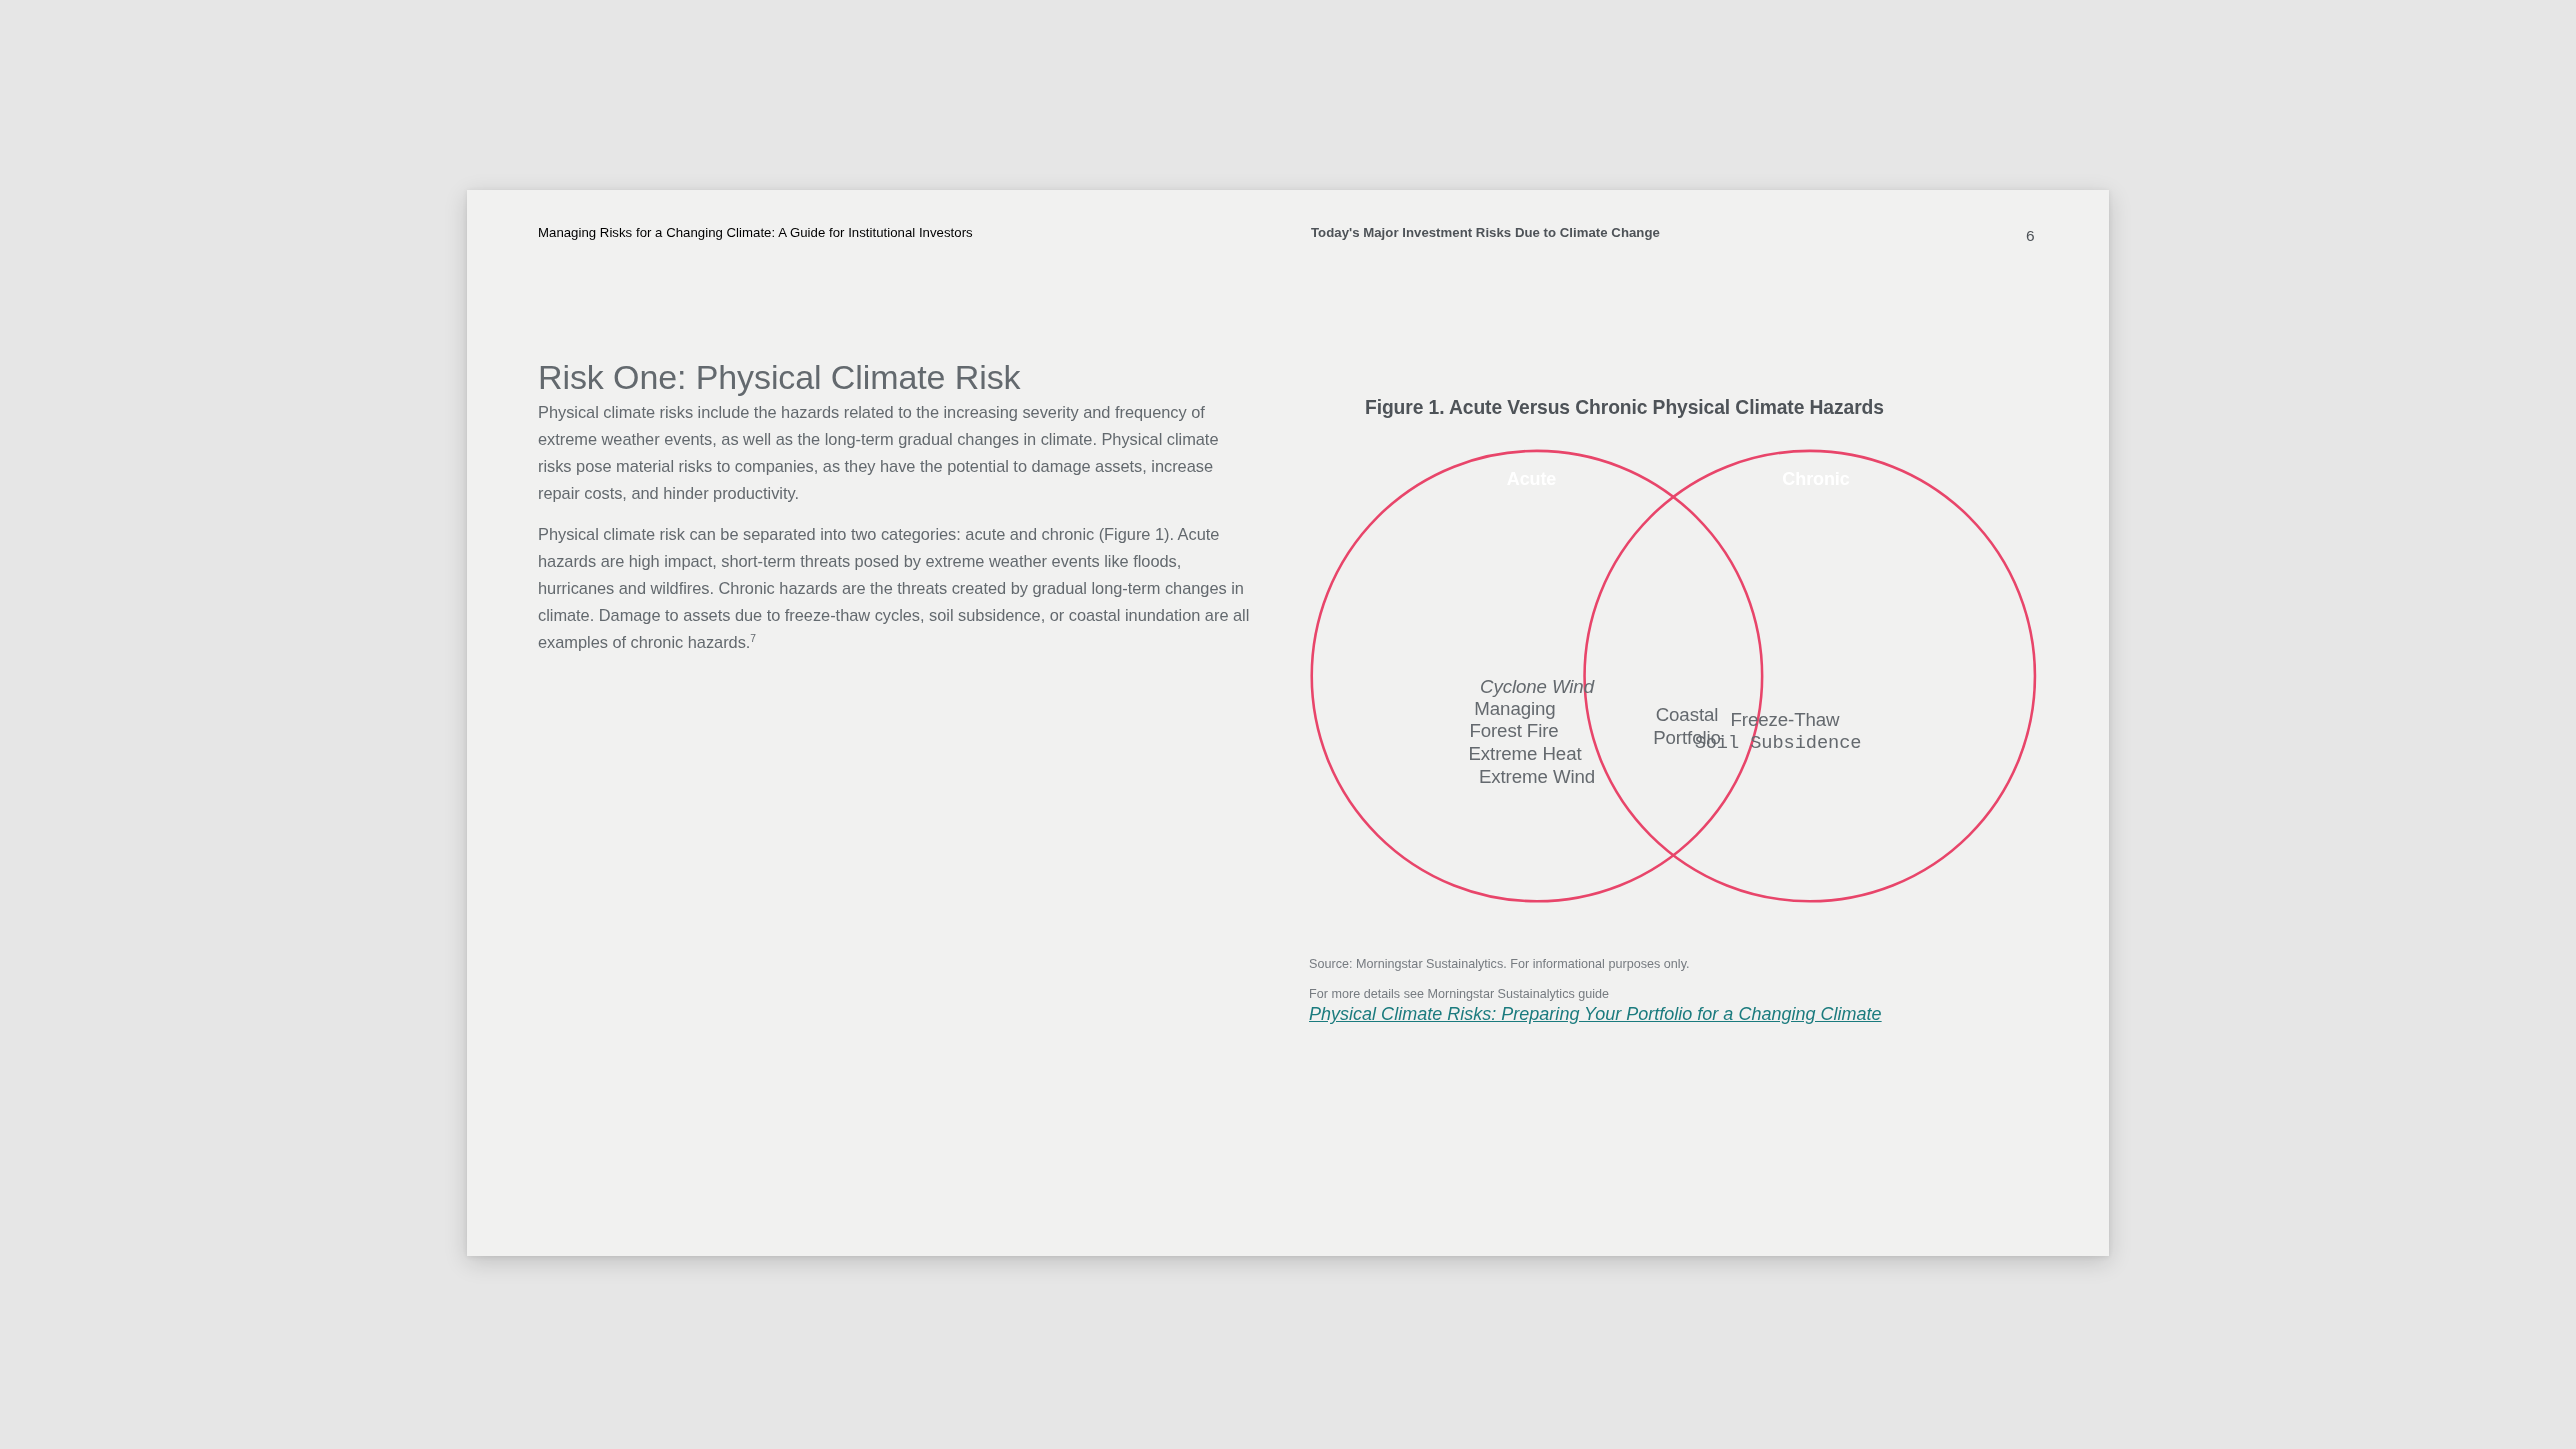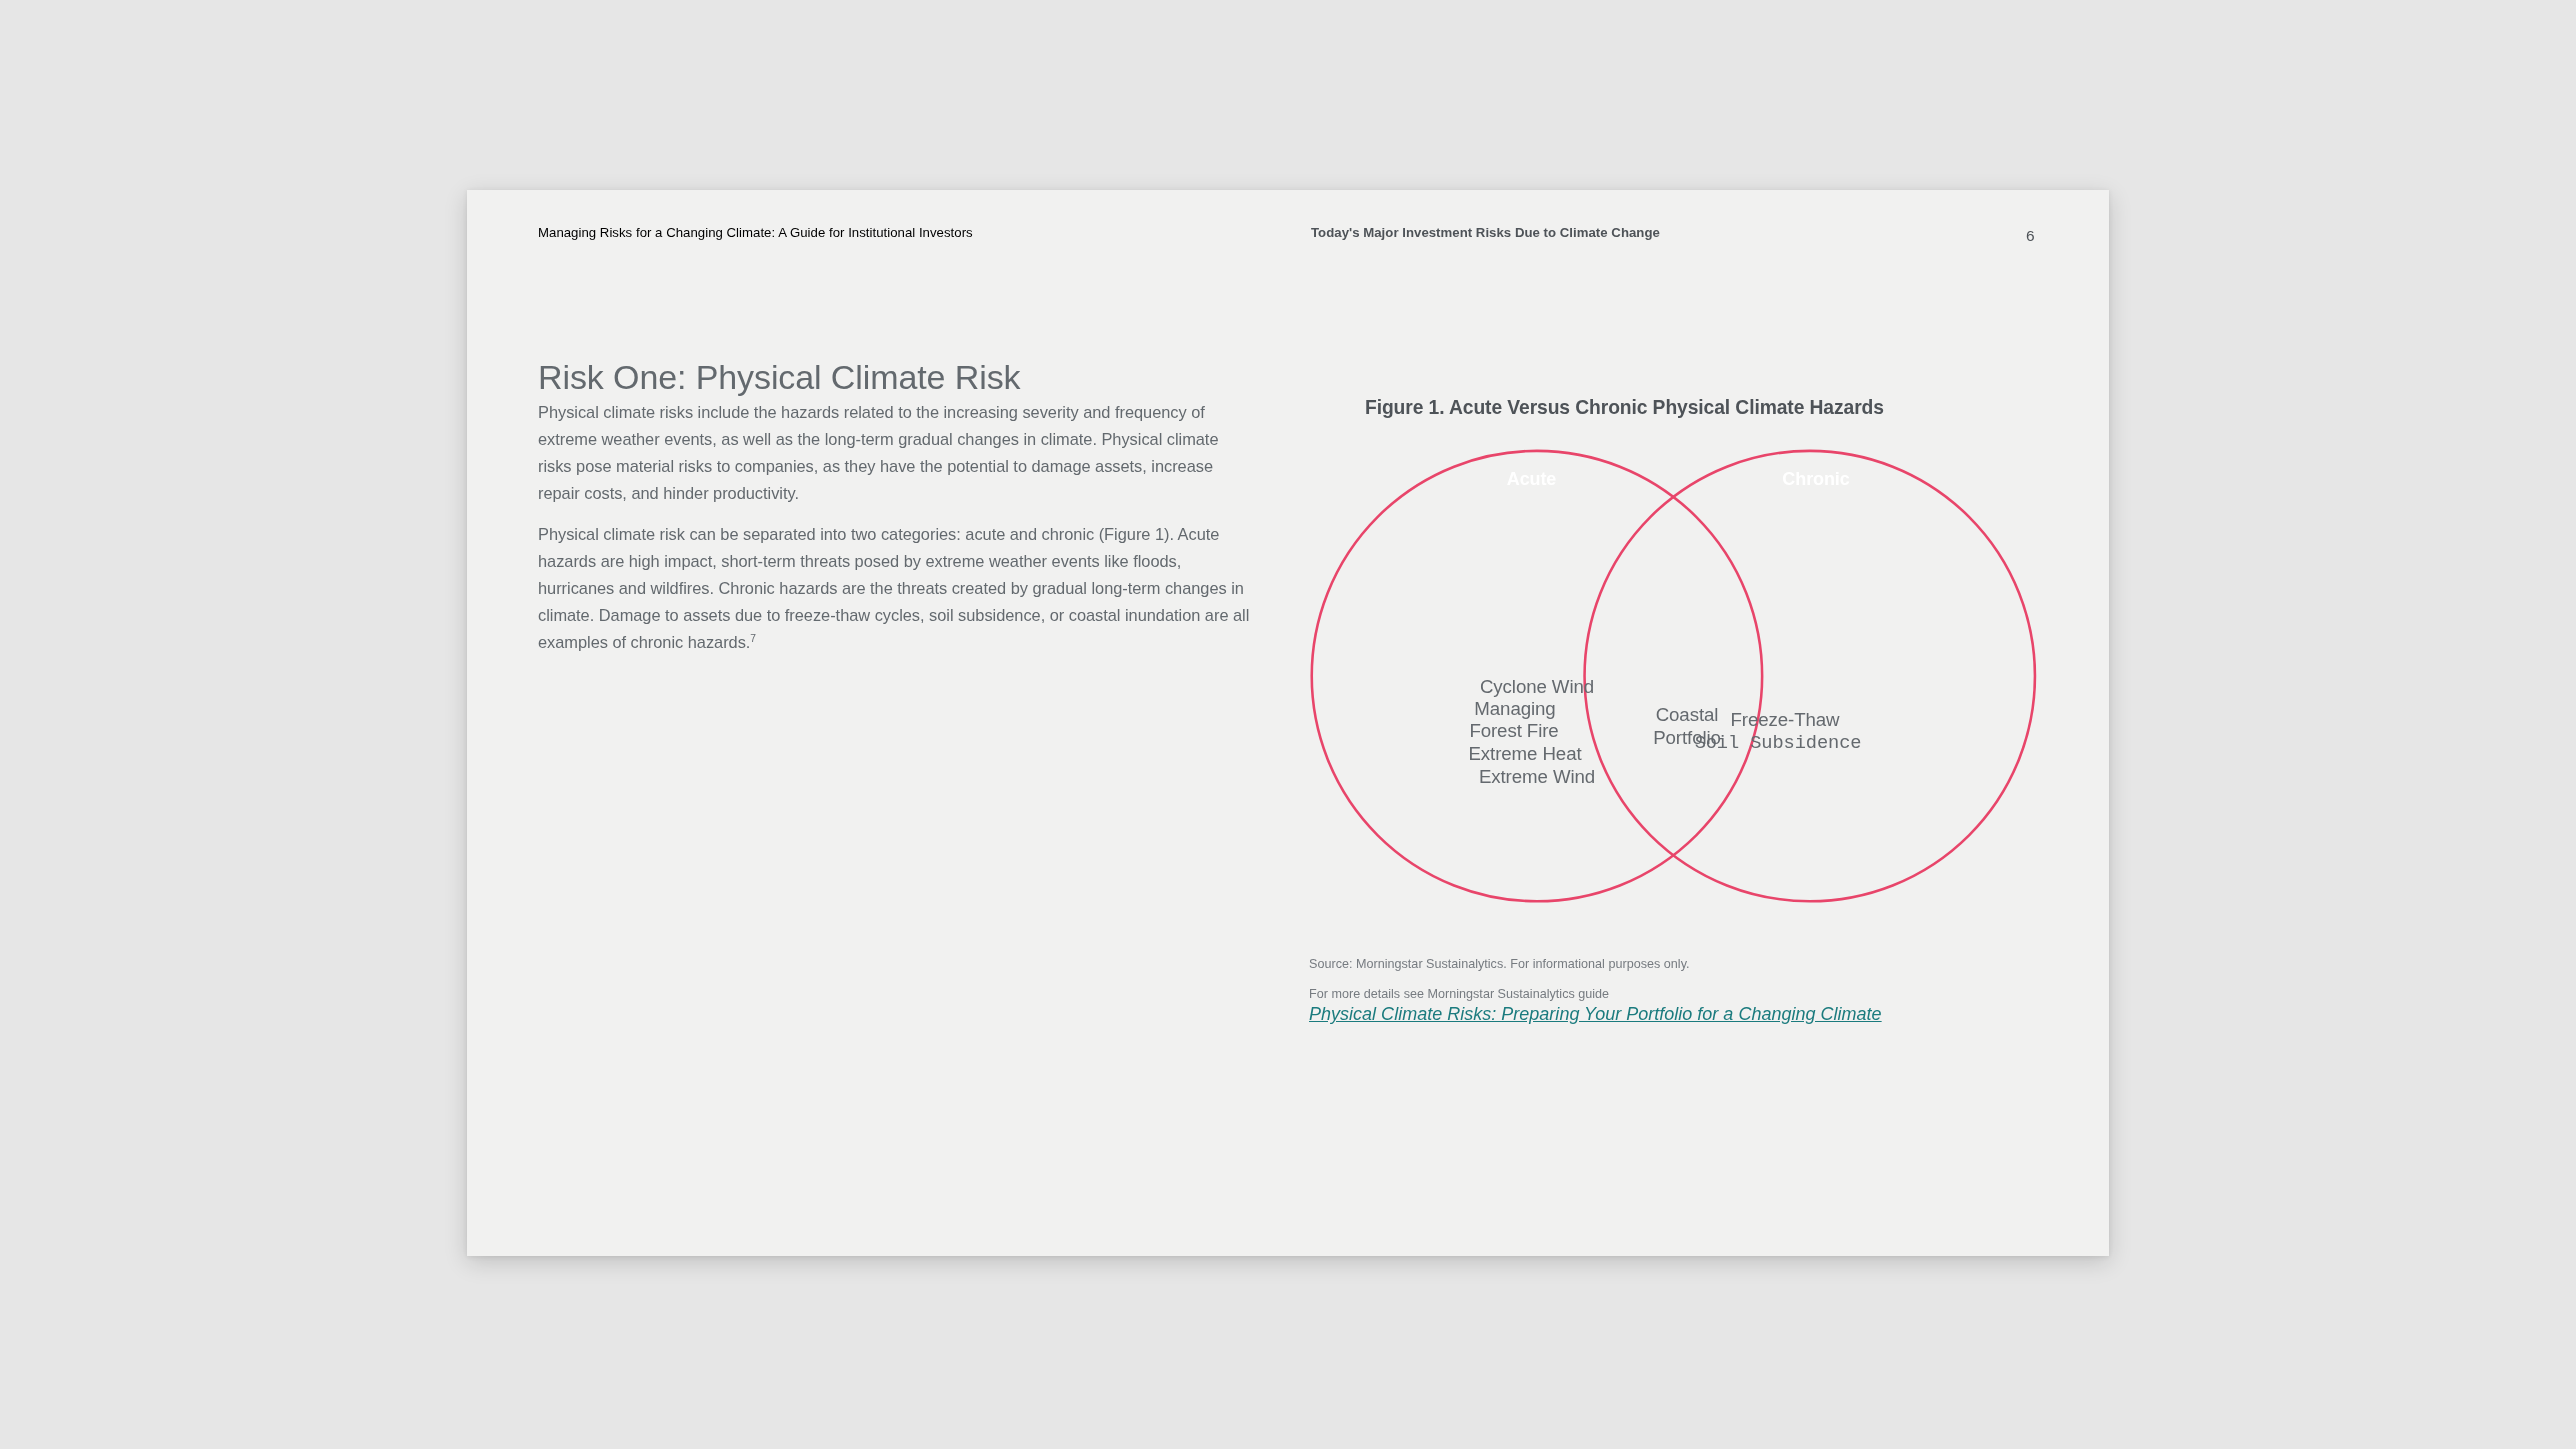--- a/index.html
+++ b/index.html
@@ -165,21 +165,21 @@
 <div class="venn">
   <svg width="799" height="489" viewBox="0 0 1240 760">
     <circle id="venn-circle-left" fill="none" stroke="#e8456a" stroke-width="4" cx="386" cy="370" r="350"></circle>
     <circle id="venn-circle-right" fill="none" stroke="#e8456a" stroke-width="4" cx="810" cy="370" r="350"></circle>
   </svg>
 
   <div class="pill" id="pill-acute" style="left:181px; top:20.6px; width:125px;">Acute</div>
   <div class="pill" id="pill-chronic" style="left:468px; top:20.6px; width:120px;">Chronic</div>
 
   <div id="venn-items">
-      <div class="venn-label" style="left: 249px; top: 238px;">Cyclone Wind</div>
+      <div class="venn-label" style="left: 249px; top: 238px; font-style: italic;">Cyclone Wind</div>
       <div class="venn-label" style="left: 227px; top: 260px;">Managing</div>
       <div class="venn-label" style="left: 226px; top: 282px;">Forest Fire</div>
       <div class="venn-label" style="left: 237px; top: 305px;">Extreme Heat</div>
       <div class="venn-label" style="left: 249px; top: 328px;">Extreme Wind</div>
       <div class="venn-label two-line" style="left: 399px; top: 266px;">
         <div>Coastal</div>
         <div>Portfolio</div>
       </div>
       <div class="venn-label" style="left: 497px; top: 271px;">Freeze-Thaw</div>
       <div class="venn-label" style="left: 490px; top: 294px; font-family: Liberation Mono, monospace;">Soil Subsidence</div>

